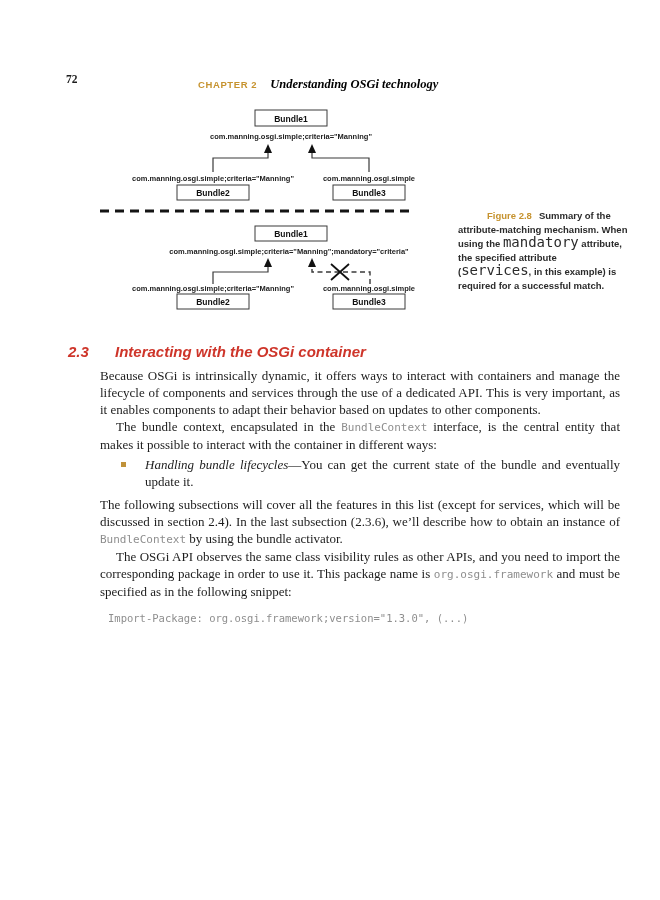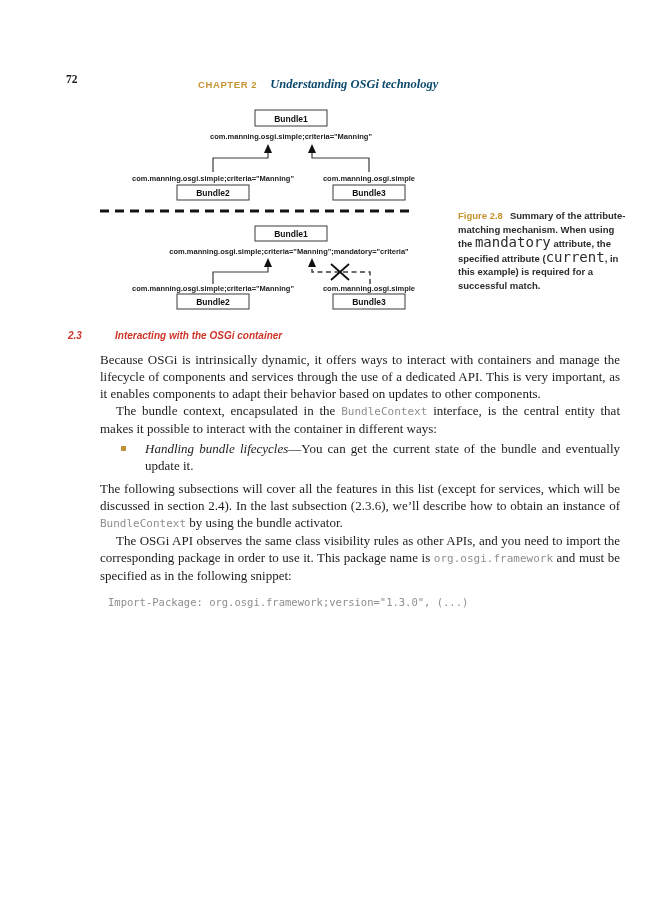--- a/index.html
+++ b/index.html
@@ -9,48 +9,48 @@
     -webkit-font-smoothing:antialiased;
   }
   .page{position:absolute;inset:0;overflow:hidden;}
 
   
   .runhead{position:absolute;top:73px;left:0;width:660px;height:18px;}
   .folio{position:absolute;left:66px;top:0;font-weight:bold;font-size:11.5px;}
   .chap-block{position:absolute;left:198px;top:1px;white-space:nowrap;}
   .chap-label{font-family:"Liberation Sans",sans-serif;font-weight:bold;
     font-size:9.5px;letter-spacing:.6px;color:#c6932f;text-transform:uppercase;}
-  .chap-title{font-style:italic;font-weight:bold;font-size:12.5px;color:#0c4a6e;margin-left:9px;}
+  .chap-title{font-style:italic;font-weight:bold;font-size:12.5px;color:#000000;margin-left:9px;}
 
   
   svg.figure{position:absolute;top:100px;left:0;}
   .dbox{fill:#fff;stroke:#3a3a3a;stroke-width:1;}
   .dboxlabel{font-family:"Liberation Sans",sans-serif;font-size:8.5px;font-weight:bold;fill:#111;}
   .dlabel{font-family:"Liberation Sans",sans-serif;font-size:7.5px;font-weight:600;fill:#222;}
   .dline{stroke:#3a3a3a;stroke-width:1.2;fill:none;}
   .dline.dashed{stroke-dasharray:5 3.5;stroke-width:1.4;}
   .dhead{fill:#111;stroke:none;}
   .dsep{stroke:#141414;stroke-width:3;stroke-dasharray:9 6;}
   .dx{stroke:#111;stroke-width:1.7;}
 
   
   .fig-caption{
     position:absolute;left:458px;top:209px;width:172px;
     font-family:"Liberation Sans",sans-serif;font-size:9.5px;line-height:13.5px;
     font-weight:bold;color:#2b2b2b;text-align:left;
   }
-  .fig-caption .figlabel{color:#c6932f;margin-right:7px;}
+  .fig-caption .figlabel{color:#c6932f;margin-right:7px;margin-left:29px;}
   .fig-caption code{font-family:"DejaVu Sans Mono",monospace;font-size:14px;font-weight:500;color:#2b2b2b;}
 
   
   .flow{position:absolute;left:100px;top:327px;width:520px;}
   h2.sec{
-    position:relative;margin:0 0 7px 0;padding:0;
+    position:relative;margin:16px 0 7px 0;padding:0;
     font-family:"Liberation Sans",sans-serif;font-style:italic;font-weight:bold;
-    font-size:10px;line-height:17px;color:#ce352a;text-indent:15px;
+    font-size:15px;line-height:17px;color:#ce352a;text-indent:15px;
   }
   h2.sec .secnum{position:absolute;left:-32px;top:0;text-indent:0;}
   .flow p{margin:0;font-size:13px;line-height:17px;text-align:justify;}
   .flow p.indent{text-indent:16px;}
   .icode{font-family:"DejaVu Sans Mono",monospace;font-size:11px;color:#8e8e8e;font-weight:normal;}
   ul.blt{list-style:none;margin:3px 0 6px 0;padding:0;}
   ul.blt li{
     position:relative;margin:0;padding:0 0 0 45px;
     font-size:13px;line-height:17px;text-align:justify;
   }
@@ -116,21 +116,21 @@
       <rect class="dbox" x="177" y="194" width="72" height="15"></rect>
       <text class="dboxlabel" x="213" y="205" text-anchor="middle">Bundle2</text>
 
       <text class="dlabel" x="369" y="190.5" text-anchor="middle">com.manning.osgi.simple</text>
       <rect class="dbox" x="333" y="194" width="72" height="15"></rect>
       <text class="dboxlabel" x="369" y="205" text-anchor="middle">Bundle3</text>
     </g>
   </svg>
 
   <div class="fig-caption">
-    <span class="figlabel">Figure 2.8</span><span>Summary of the attribute-matching mechanism. When using the </span><code>mandatory</code><span> attribute, the specified attribute (</span><code>current</code><span>, in this example) is required for a successful match.</span>
+    <span class="figlabel">Figure 2.8</span><span>Summary of the attribute-matching mechanism. When using the </span><code>mandatory</code><span> attribute, the specified attribute (</span><code>services</code><span>, in this example) is required for a successful match.</span>
   </div>
 
   <div class="flow">
 
     <h2 class="sec">
       <span class="secnum">2.3</span>
       <span>Interacting with the OSGi container</span>
     </h2>
 
     <p>Because OSGi is intrinsically dynamic, it offers ways to interact with containers and manage the lifecycle of components and services through the use of a dedicated API. This is very important, as it enables components to adapt their behavior based on updates to other components.</p>

